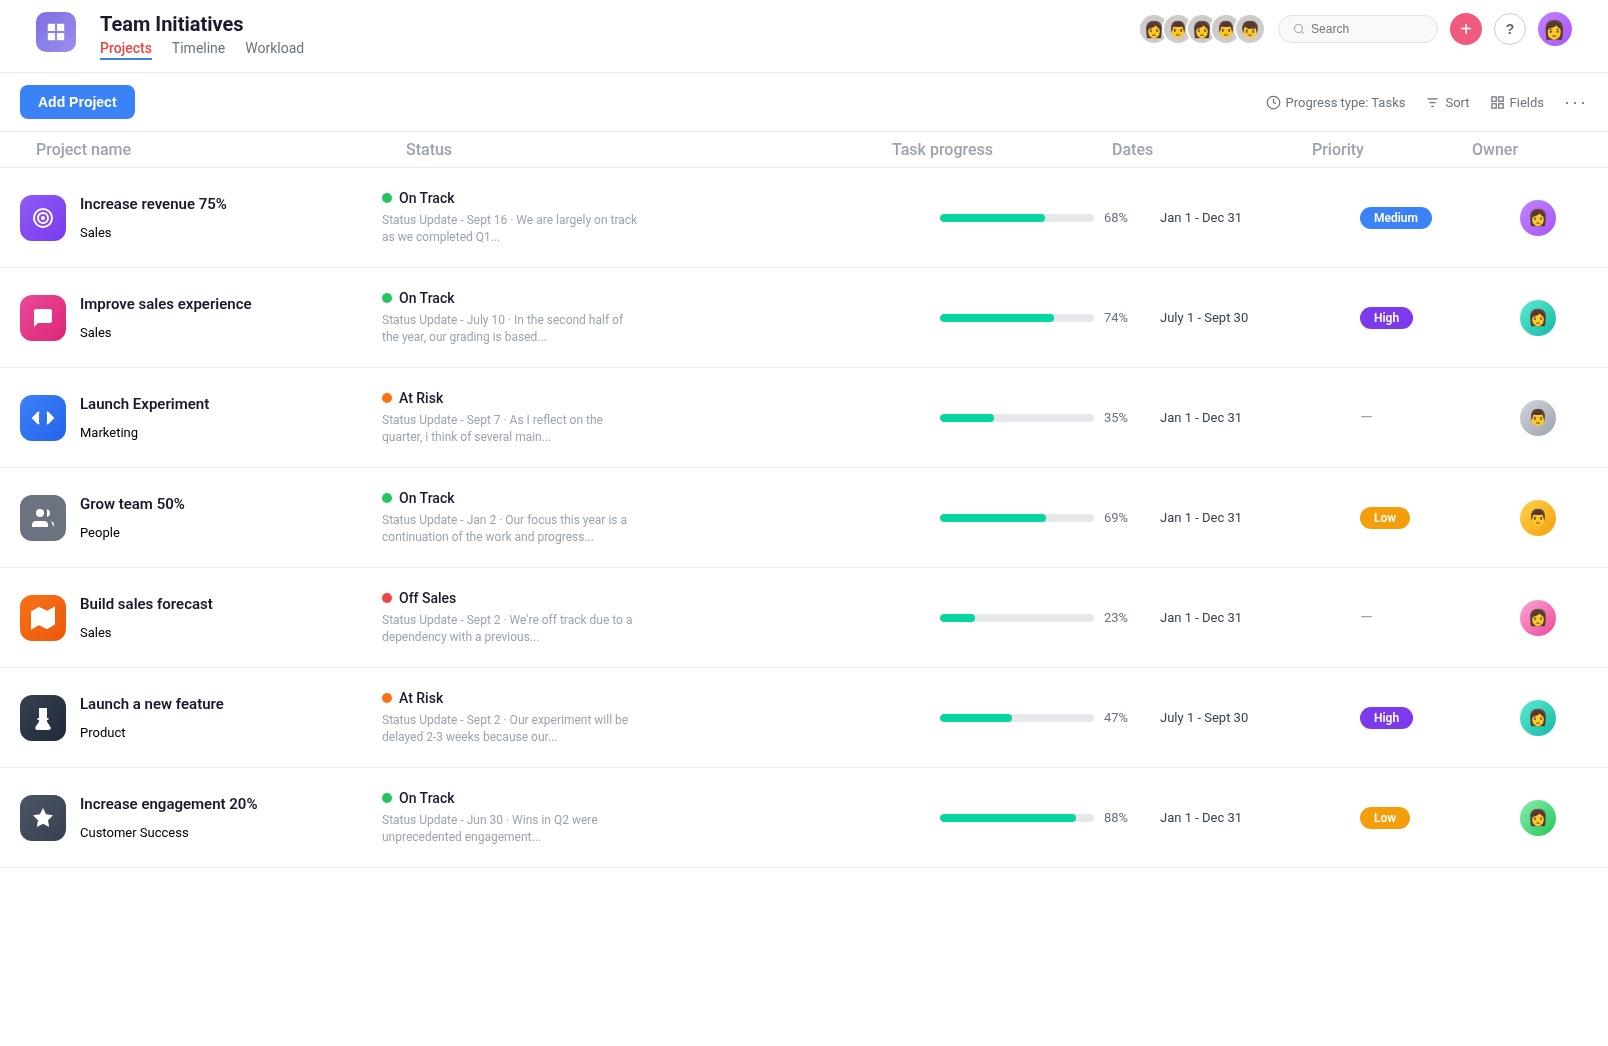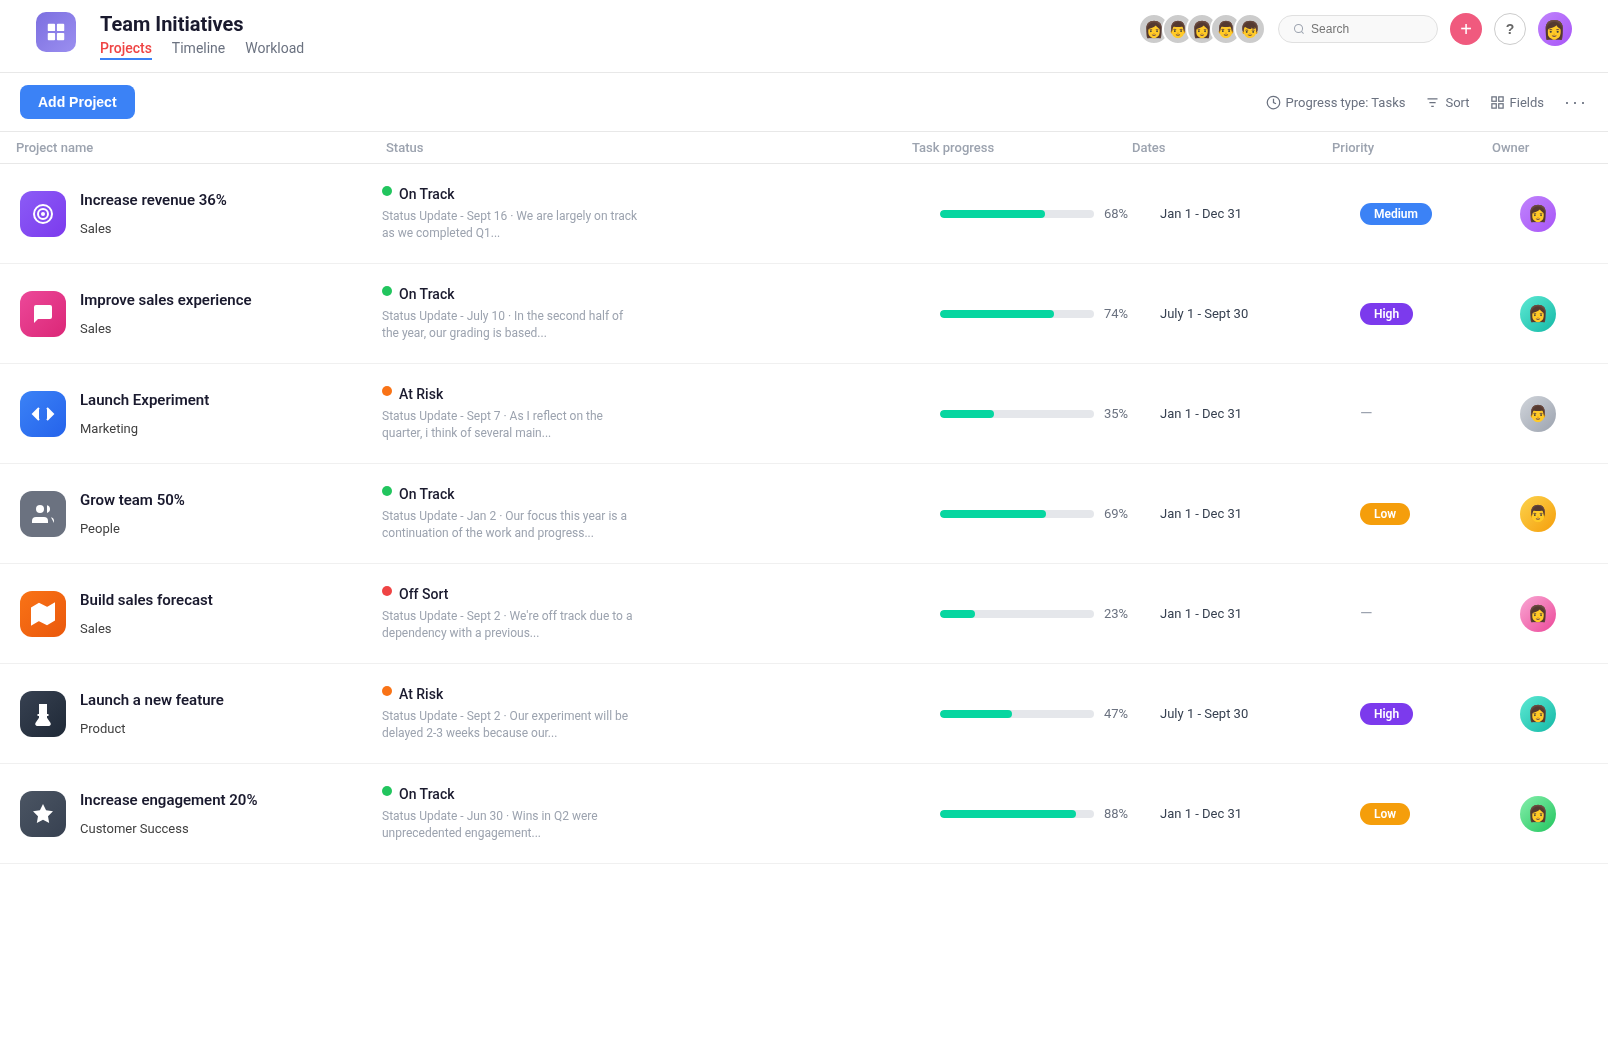--- a/index.html
+++ b/index.html
@@ -25,33 +25,33 @@
     .user-avatar { width: 34px; height: 34px; border-radius: 50%; background: linear-gradient(135deg, #c084fc, #a855f7); overflow: hidden; cursor: pointer; }
 
     
     .toolbar { display: flex; align-items: center; padding: 12px 20px; border-bottom: 1px solid #e8e8e8; }
     .btn-add-project { background: #3b82f6; color: white; border: none; border-radius: 8px; padding: 9px 18px; font-size: 14px; font-weight: 600; cursor: pointer; }
     .toolbar-right { margin-left: auto; display: flex; align-items: center; gap: 20px; color: #6b7280; font-size: 13px; }
     .toolbar-action { display: flex; align-items: center; gap: 5px; cursor: pointer; justify-content: center; }
     .dots-btn { background: none; border: none; cursor: pointer; font-size: 18px; color: #6b7280; letter-spacing: 2px; }
 
     
-    .table-header { display: grid; grid-template-columns: 370px 1fr 220px 200px 160px 100px; padding: 8px 16px; border-bottom: 1px solid #e8e8e8; color: #9ca3af; font-size: 13px; font-weight: 500; }
+    .table-header { display: grid; grid-template-columns: 370px 1fr 220px 200px 160px 100px; padding: 8px 36px; border-bottom: 1px solid #e8e8e8; color: #9ca3af; font-size: 16px; font-weight: 500; }
     .project-row { display: grid; grid-template-columns: 370px 1fr 220px 200px 160px 100px; border-bottom: 1px solid #f0f0f0; align-items: center; min-height: 100px; }
 
     
     .project-name-cell { display: flex; align-items: center; gap: 14px; padding: 16px 20px; }
     .project-icon { width: 46px; height: 46px; border-radius: 12px; display: flex; align-items: center; justify-content: center; flex-shrink: 0; }
     .project-icon svg { width: 24px; height: 24px; fill: white; }
     .project-name { font-size: 15px; font-weight: 600; color: #1a1a2e; }
-    .project-team { font-size: 13px; color: #404040; margin-top: 12px; }
+    .project-team { font-size: 13px; color: #000000; margin-top: 12px; }
 
     
     .status-cell { padding: 16px 12px; }
-    .status-indicator { display: flex; gap: 7px; font-size: 14px; font-weight: 500; margin-bottom: 6px; }
+    .status-indicator { display: flex; align-items: center; gap: 7px; font-size: 14px; font-weight: 500; margin-bottom: 6px; }
     .dot { width: 10px; height: 10px; border-radius: 50%; flex-shrink: 0; }
     .dot-green { background: #22c55e; }
     .dot-orange { background: #f97316; }
     .dot-red { background: #ef4444; }
     .status-update { font-size: 12px; color: #9ca3af; line-height: 1.4; max-width: 260px; }
 
     
     .progress-cell { padding: 16px 12px; display: flex; align-items: center; gap: 10px; }
     .progress-bar-bg { flex: 1; height: 8px; background: #e5e7eb; border-radius: 4px; overflow: hidden; }
     .progress-bar-fill { height: 100%; background: #06d6a0; border-radius: 4px; }
@@ -191,21 +191,21 @@
     <div class="project-row">
     <div class="project-name-cell">
       <div class="project-icon icon-purple">
           <svg width="24" height="24" viewBox="0 0 24 24" fill="white">
             <circle cx="12" cy="12" r="9" fill="none" stroke="white" stroke-width="2"></circle>
             <circle cx="12" cy="12" r="5" fill="none" stroke="white" stroke-width="2"></circle>
             <circle cx="12" cy="12" r="2" fill="white"></circle>
           </svg>
         </div>
       <div>
-        <div class="project-name">Increase revenue 36%</div>
+        <div class="project-name">Increase revenue 75%</div>
         <div class="project-team">Sales</div>
       </div>
     </div>
     <div class="status-cell">
       <div class="status-indicator">
         <span class="dot dot-green"></span>
         <span>On Track</span>
       </div>
       <div class="status-update">Status Update - Sept 16 · We are largely on track as we completed Q1...</div>
     </div>
@@ -336,21 +336,21 @@
           </svg>
         </div>
       <div>
         <div class="project-name">Build sales forecast</div>
         <div class="project-team">Sales</div>
       </div>
     </div>
     <div class="status-cell">
       <div class="status-indicator">
         <span class="dot dot-red"></span>
-        <span>Off Sort</span>
+        <span>Off Sales</span>
       </div>
       <div class="status-update">Status Update - Sept 2 · We're off track due to a dependency with a previous...</div>
     </div>
     <div class="progress-cell">
       <div class="progress-bar-bg">
         <div class="progress-bar-fill" style="width:23%"></div>
       </div>
       <span class="progress-pct">23%</span>
     </div>
     <div class="dates-cell">Jan 1 - Dec 31</div>

